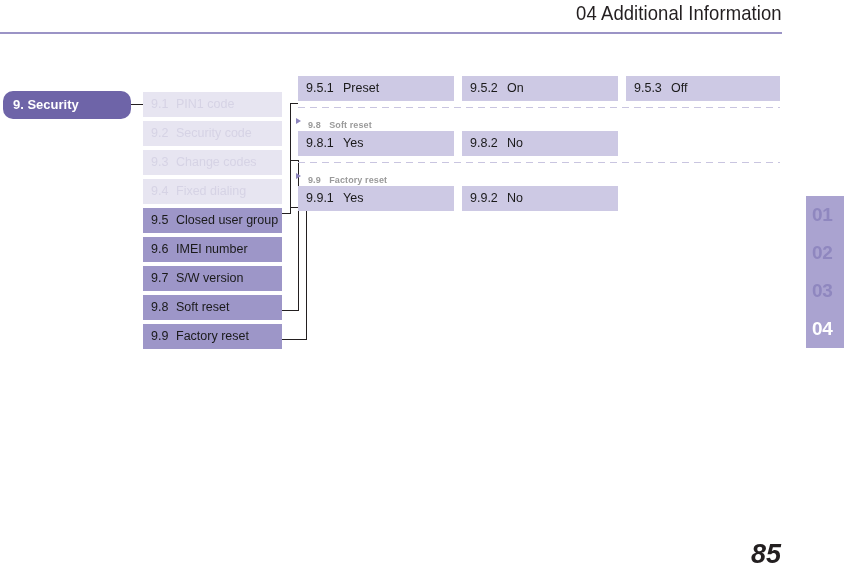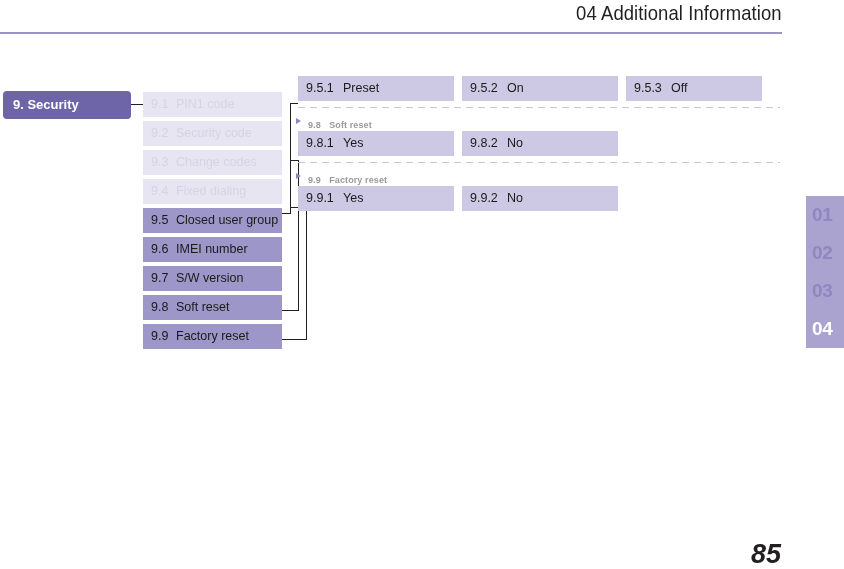--- a/index.html
+++ b/index.html
@@ -46,21 +46,21 @@
   }
 
   
   #root-node {
     position: absolute;
     left: 3px;
     top: 91px;
     width: 128px;
     height: 28px;
     background: #6e64a8;
-    border-radius: 4px;
+    border-radius: 10px;
     box-sizing: border-box;
   }
   #root-node-label {
     position: absolute;
     left: 10px;
     top: 6px;
     font-size: 13px;
     font-weight: bold;
     color: #ffffff;
     white-space: nowrap;
@@ -164,21 +164,21 @@
   }
   .opt-box {
     position: absolute;
     top: 0;
     height: 25px;
     background: #cdc9e4;
     box-sizing: border-box;
   }
   .opt-box.c0 { left: 4px;   width: 156px; }
   .opt-box.c1 { left: 168px; width: 156px; }
-  .opt-box.c2 { left: 332px; width: 136px; }
+  .opt-box.c2 { left: 332px; width: 154px; }
   .opt-num {
     position: absolute;
     left: 8px;
     top: 5px;
     font-size: 12.5px;
     color: #1a1a1a;
     white-space: nowrap;
   }
   .opt-label {
     position: absolute;

